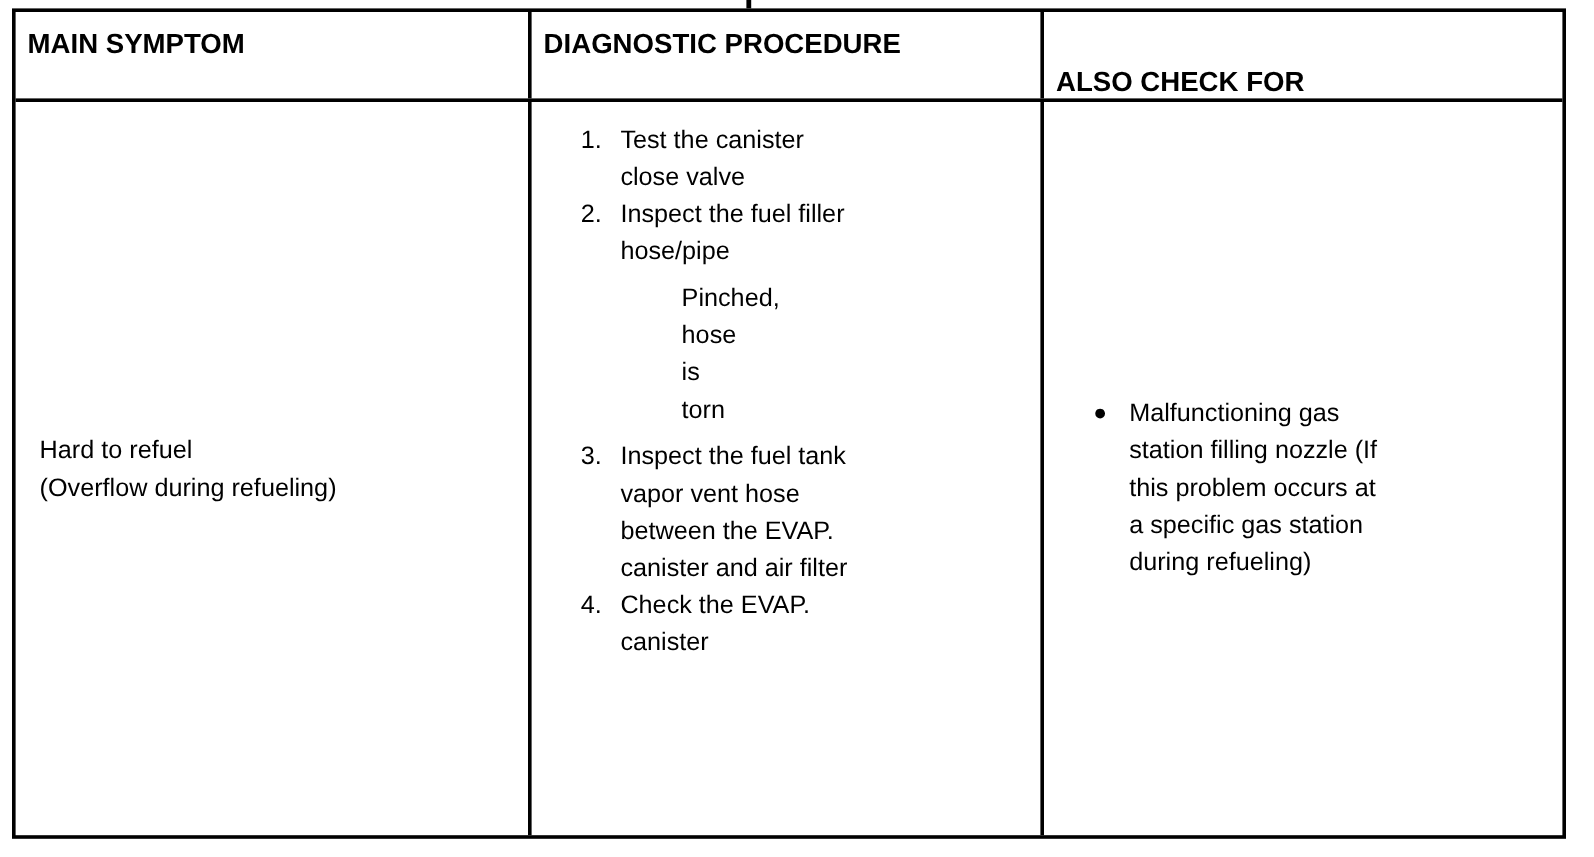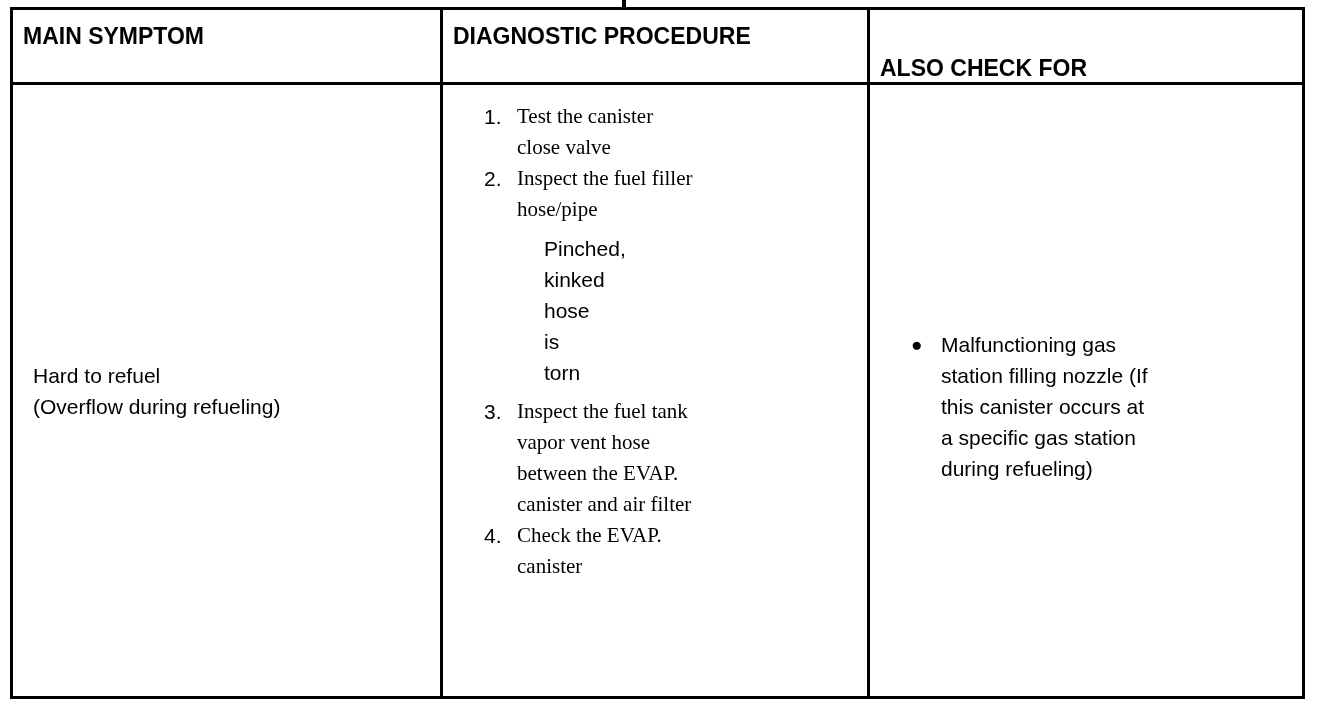--- a/index.html
+++ b/index.html
@@ -65,24 +65,23 @@
   .proc-item {
     display: flex;
     align-items: flex-start;
   }
   .proc-num {
     flex: 0 0 33px;
     width: 33px;
   }
   .proc-text {
     width: 262px;
-    font-family: Liberation Serif, serif;
   }
   .sub-block {
-    margin: 8px 0 8px 60px;
+    margin: 8px 0 8px 84px;
   }
   .check-cell {
     display: flex;
     align-items: center;
   }
   .check-item {
     display: flex;
     align-items: flex-start;
     padding-left: 41px;
   }
@@ -126,21 +125,20 @@
         </div>
 
         <div class="proc-item">
           <span class="proc-num">2.</span>
           <span class="proc-text preline">Inspect the fuel filler
 hose/pipe</span>
         </div>
 
         <div class="sub-block">
           <div>Pinched,</div>
-          <div>kinked</div>
           <div>hose</div>
           <div>is</div>
           <div>torn</div>
         </div>
 
         <div class="proc-item">
           <span class="proc-num">3.</span>
           <span class="proc-text preline">Inspect the fuel tank
 vapor vent hose
 between the EVAP.
@@ -153,21 +151,21 @@
 canister</span>
         </div>
 
       </div>
 
       <div class="body-cell check-cell col-3">
         <div class="check-item">
           <span class="check-bullet">●</span>
           <span class="check-text preline">Malfunctioning gas
 station filling nozzle (If
-this canister occurs at
+this problem occurs at
 a specific gas station
 during refueling)</span>
         </div>
       </div>
 
     </div>
   </div>
 </div>
 
 </body></html>

